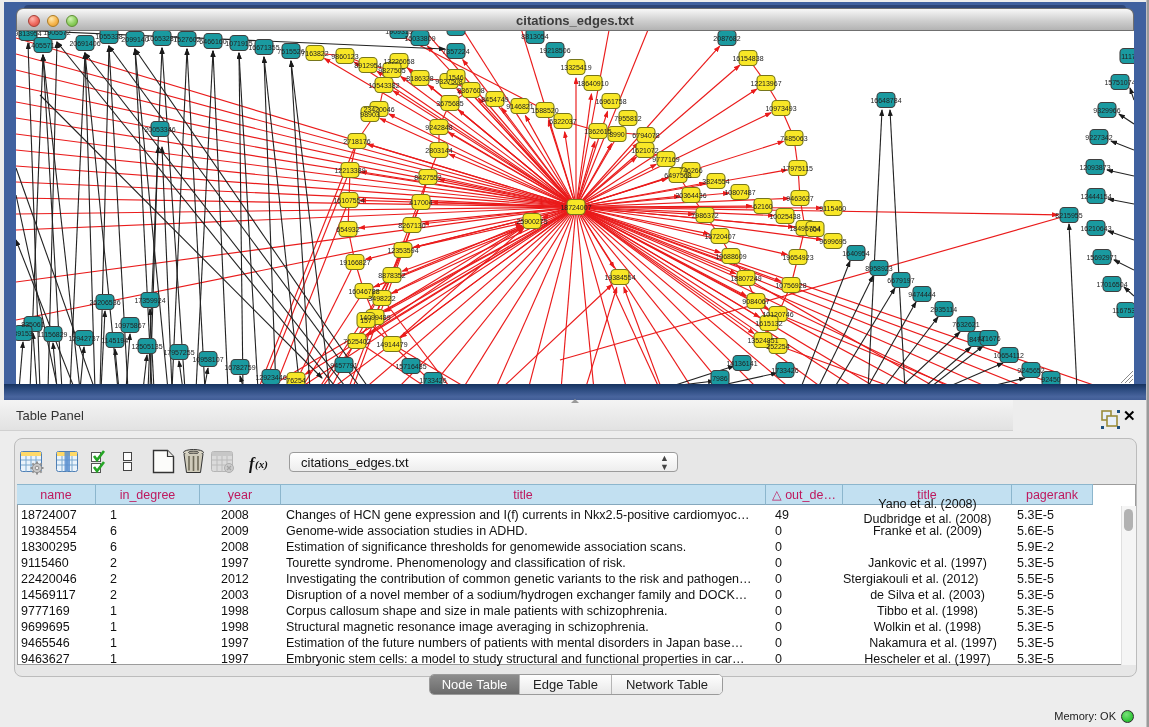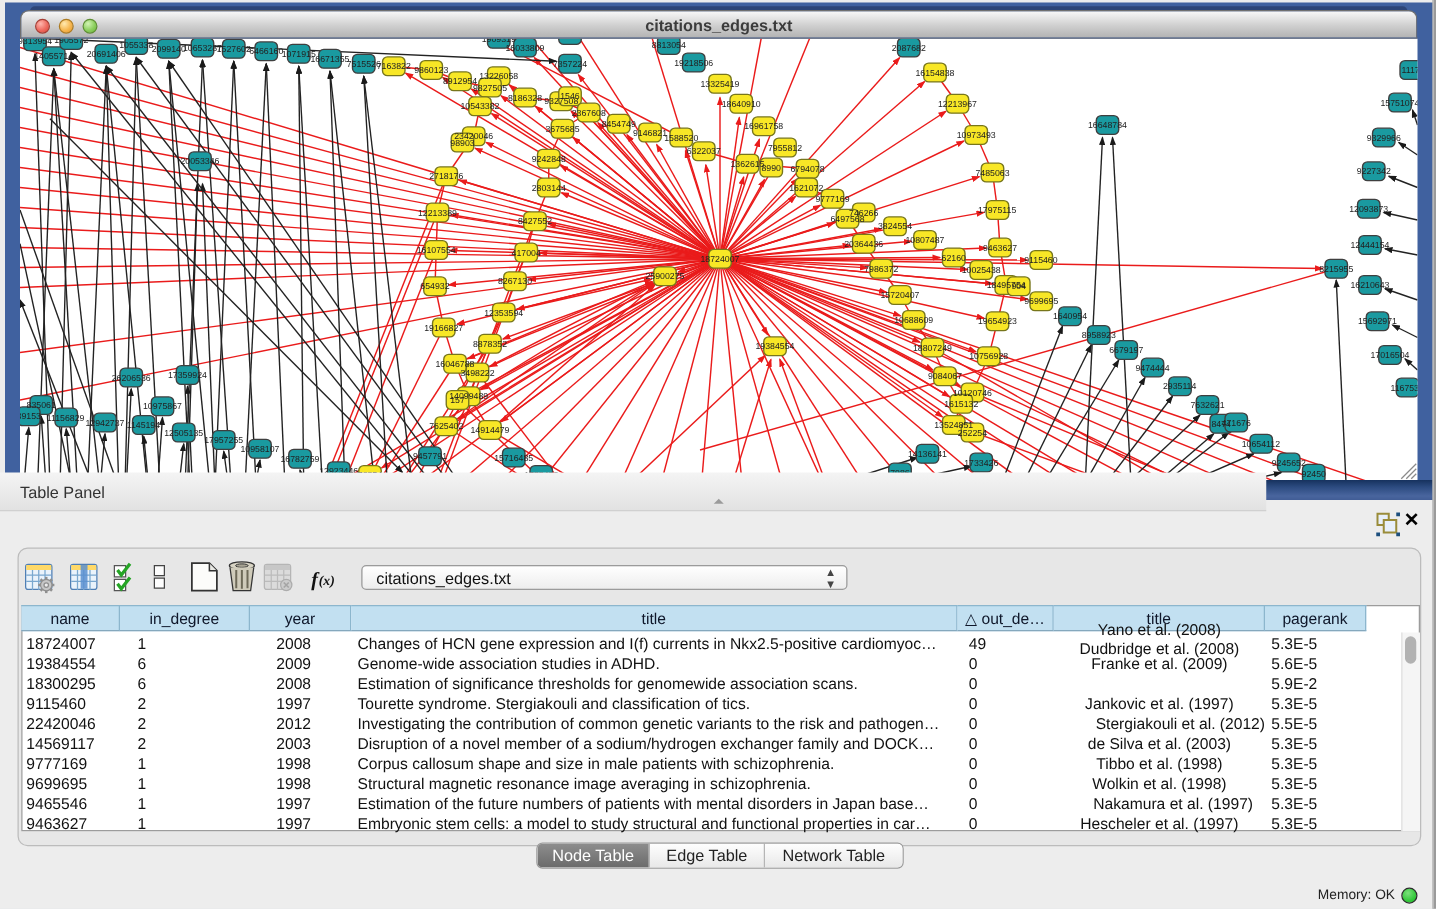--- a/index.html
+++ b/index.html
@@ -10,31 +10,31 @@
 #rsliver{position:absolute;left:1146px;top:0;width:3px;height:727px;background:#9a9a9a;border-left:1px solid #c2c2c2;z-index:30}
 #shadowtop{position:absolute;left:24px;top:5px;width:1102px;height:4px;background:rgba(18,32,64,.42);border-radius:4px 4px 0 0}
 #titlebar{position:absolute;left:16px;top:8px;width:1118px;height:23px;
  background:linear-gradient(#f8f8f8,#cfcfcf 55%,#b3b3b3);border-radius:7px 7px 0 0;
  border:1px solid #6f6f6f;border-bottom:1px solid #707070}
 #title{position:absolute;left:0;top:4px;width:100%;text-align:center;
  font-size:13px;font-weight:bold;color:#3c3c3c}
 .tl{position:absolute;top:6px;width:12px;height:12px;border-radius:50%}
 #content{position:absolute;left:16px;top:31px;width:1118px;height:353px;background:#fff}
 #panel{position:absolute;left:0;top:400px;width:1149px;height:327px;background:#ededed}
-#phead{position:absolute;left:0;top:378px;width:1013px;height:31px;
+#phead{position:absolute;left:0;top:400px;width:1013px;height:31px;
  background:linear-gradient(#f4f4f4,#e2e2e2);border-bottom:1px solid #d0d0d0}
 #phead span{position:absolute;left:16px;top:8px;font-size:13px;color:#333}
 #inner{position:absolute;left:14px;top:438px;width:1123px;height:239px;background:#e7e7e7;
  border:1px solid #bcbcbc;border-radius:8px}
 #combo{position:absolute;left:289px;top:452px;width:389px;height:20px;border:1px solid #9b9b9b;
  border-radius:4px;background:linear-gradient(#ffffff,#ededed);font-size:13px;color:#111;
  line-height:19px;padding-left:11px}
 #combo .st{position:absolute;right:8px;top:1px;font-size:9px;color:#444;line-height:9px}
 .th{position:absolute;height:21px;background:#c2e0f1;border-right:1px solid #8cb6cd;
- border-top:1px solid #8cb6cd;border-bottom:1px solid #85a8bd;font-size:12.5px;color:#0f172a;
+ border-top:1px solid #8cb6cd;border-bottom:1px solid #85a8bd;font-size:12.5px;color:#be185d;
  text-align:center;line-height:20px}
 .td{position:absolute;font-size:12.5px;color:#111;white-space:nowrap;height:16px;line-height:16px}
 #sbar{position:absolute;left:1121px;top:506px;width:15px;height:159px;background:#f5f5f5;border-left:1px solid #e0e0e0}
 #sthumb{position:absolute;left:1124px;top:509px;width:9px;height:22px;background:#b2b2b2;border-radius:5px}
 #tabs{position:absolute;left:429px;top:674px;height:21px;display:flex;border:1px solid #9a9a9a;
  border-radius:5px;overflow:hidden;background:#fff}
 .tab{font-size:13px;color:#222;line-height:20px;text-align:center;
  background:linear-gradient(#fefefe,#e8e8e8)}
 .tabsel{background:linear-gradient(#8d8d8d,#6b6b6b);color:#fff}
 #mem{position:absolute;left:1020px;top:710px;width:96px;text-align:right;font-size:11px;color:#222}
@@ -726,30 +726,30 @@
 <div class="td" style="left:21px;top:539px">18300295</div>
 <div class="td" style="left:110px;top:539px">6</div>
 <div class="td" style="left:221px;top:539px">2008</div>
 <div class="td" style="left:286px;top:539px">Estimation of significance thresholds for genomewide association scans.</div>
 <div class="td" style="left:775px;top:539px">0</div>
 <div class="td" style="left:843px;top:511px;width:169px;text-align:center">Dudbridge et al. (2008)</div>
 <div class="td" style="left:1017px;top:539px">5.9E-2</div>
 <div class="td" style="left:21px;top:555px">9115460</div>
 <div class="td" style="left:110px;top:555px">2</div>
 <div class="td" style="left:221px;top:555px">1997</div>
-<div class="td" style="left:286px;top:555px">Tourette syndrome. Stergiakouli and classification of tics.</div>
+<div class="td" style="left:286px;top:555px">Tourette syndrome. Phenomenology and classification of risk.</div>
 <div class="td" style="left:775px;top:555px">0</div>
 <div class="td" style="left:843px;top:555px;width:169px;text-align:center">Jankovic et al. (1997)</div>
 <div class="td" style="left:1017px;top:555px">5.3E-5</div>
 <div class="td" style="left:21px;top:571px">22420046</div>
 <div class="td" style="left:110px;top:571px">2</div>
 <div class="td" style="left:221px;top:571px">2012</div>
 <div class="td" style="left:286px;top:571px">Investigating the contribution of common genetic variants to the risk and pathogen…</div>
 <div class="td" style="left:775px;top:571px">0</div>
-<div class="td" style="left:843px;top:571px;width:169px;text-align:right">Stergiakouli et al. (2012)</div>
+<div class="td" style="left:843px;top:571px;width:169px;text-align:left">Stergiakouli et al. (2012)</div>
 <div class="td" style="left:1017px;top:571px">5.5E-5</div>
 <div class="td" style="left:21px;top:587px">14569117</div>
 <div class="td" style="left:110px;top:587px">2</div>
 <div class="td" style="left:221px;top:587px">2003</div>
 <div class="td" style="left:286px;top:587px">Disruption of a novel member of a sodium/hydrogen exchanger family and DOCK…</div>
 <div class="td" style="left:775px;top:587px">0</div>
 <div class="td" style="left:843px;top:587px;width:169px;text-align:center">de Silva et al. (2003)</div>
 <div class="td" style="left:1017px;top:587px">5.3E-5</div>
 <div class="td" style="left:21px;top:603px">9777169</div>
 <div class="td" style="left:110px;top:603px">1</div>
@@ -763,21 +763,21 @@
 <div class="td" style="left:221px;top:619px">1998</div>
 <div class="td" style="left:286px;top:619px">Structural magnetic resonance image averaging in schizophrenia.</div>
 <div class="td" style="left:775px;top:619px">0</div>
 <div class="td" style="left:843px;top:619px;width:169px;text-align:center">Wolkin et al. (1998)</div>
 <div class="td" style="left:1017px;top:619px">5.3E-5</div>
 <div class="td" style="left:21px;top:635px">9465546</div>
 <div class="td" style="left:110px;top:635px">1</div>
 <div class="td" style="left:221px;top:635px">1997</div>
 <div class="td" style="left:286px;top:635px">Estimation of the future numbers of patients with mental disorders in Japan base…</div>
 <div class="td" style="left:775px;top:635px">0</div>
-<div class="td" style="left:854px;top:635px;width:169px;text-align:center">Nakamura et al. (1997)</div>
+<div class="td" style="left:828px;top:635px;width:169px;text-align:right">Nakamura et al. (1997)</div>
 <div class="td" style="left:1017px;top:635px">5.3E-5</div>
 <div class="td" style="left:21px;top:651px">9463627</div>
 <div class="td" style="left:110px;top:651px">1</div>
 <div class="td" style="left:221px;top:651px">1997</div>
 <div class="td" style="left:286px;top:651px">Embryonic stem cells: a model to study structural and functional properties in car…</div>
 <div class="td" style="left:775px;top:651px">0</div>
 <div class="td" style="left:843px;top:651px;width:169px;text-align:center">Hescheler et al. (1997)</div>
 <div class="td" style="left:1017px;top:651px">5.3E-5</div>
 <div id="sbar"></div>
 <div id="sthumb"></div>

